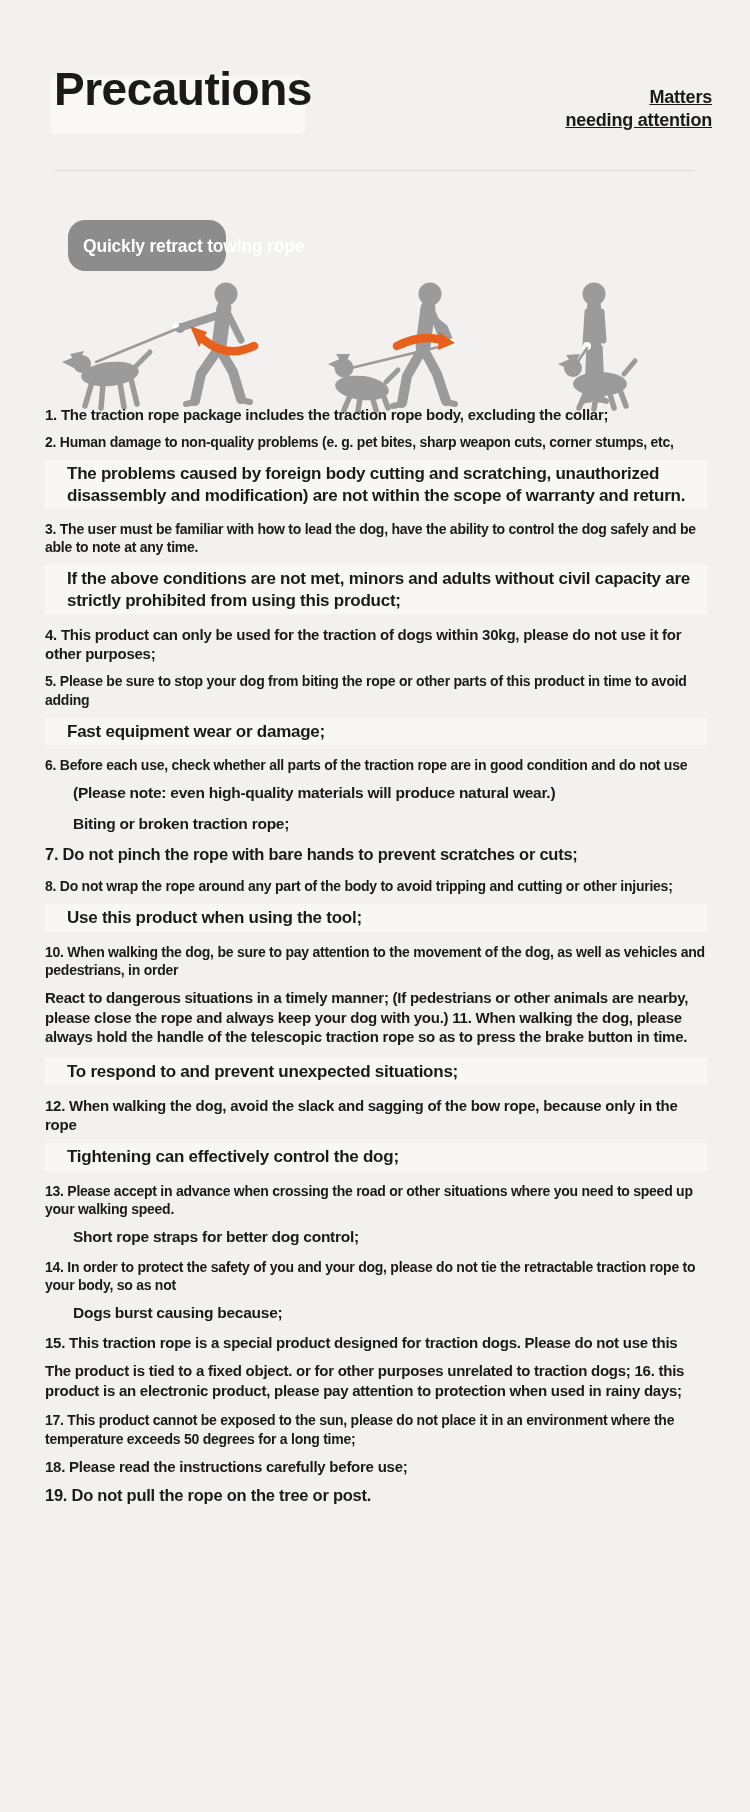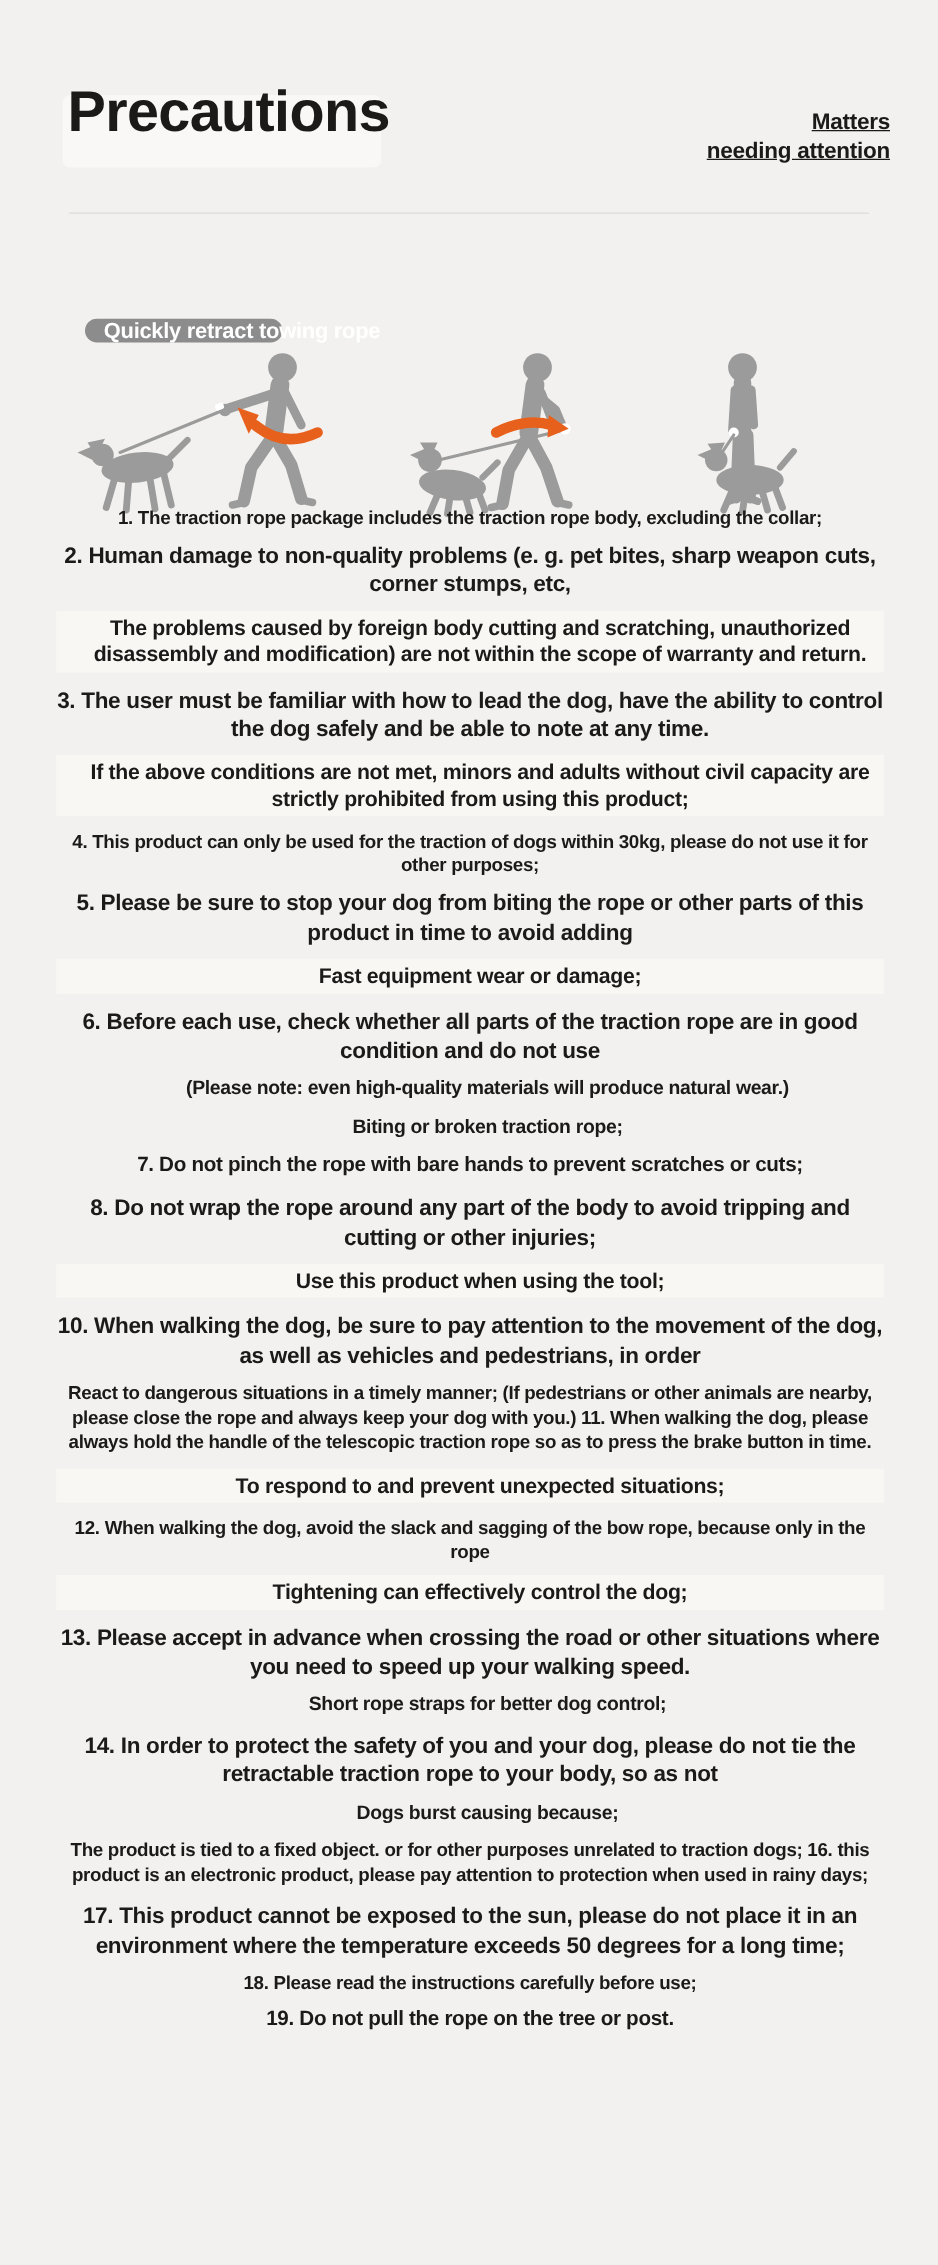--- a/index.html
+++ b/index.html
@@ -37,21 +37,21 @@
     font-size:18px;font-weight:bold;line-height:1.28;
     text-align:right;white-space:pre-line;letter-spacing:-0.2px;text-decoration:underline;
   }
   .divider{
     position:absolute;left:55px;right:55px;top:170px;height:1px;
     background:var(--divider);
   }
 
   
   .badge{
-    position:absolute;left:68px;top:255px;width:158px;height:19px;
+    position:absolute;left:68px;top:220px;width:158px;height:51px;
     background:var(--badge_bg);border-radius:17px;
   }
   .badge span{
     position:absolute;left:15px;top:50%;transform:translateY(-50%);
     white-space:nowrap;color:var(--badge_text);
     font-weight:bold;font-size:17.5px;letter-spacing:-0.2px;
   }
 
   
   .scenes{position:absolute;left:0;top:242px;width:750px;height:172px;}
@@ -60,22 +60,22 @@
   .rope{stroke:var(--silhouette);stroke-width:2.5;fill:none;stroke-linecap:round;}
   .arrow-stroke{stroke:var(--arrow);fill:none;stroke-linecap:round;}
   .arrow-fill{fill:var(--arrow);stroke:none;}
   .handle{fill:#ffffff;stroke:none;}
 
   
   .list{
     position:absolute;left:45px;top:405px;width:662px;
     letter-spacing:-0.25px;
   }
-  .item{margin:0 0 9px;font-weight:bold;text-align:center;}
-  .v-small{font-size:18px;line-height:1.3;}
+  .item{margin:0 0 9px;font-weight:bold;}
+  .v-small{font-size:14px;line-height:1.3;}
   .v-medium{font-size:15px;line-height:1.27;}
   .v-large{font-size:16.5px;line-height:1.27;margin-bottom:12px;margin-top:4px;}
   .v-block{font-size:15px;line-height:1.3;margin-bottom:11px;margin-top:3px;}
   .v-emph{
     font-size:17px;line-height:1.26;
     padding:3px 6px 3px 22px;margin:2px 0 11px;
     background:var(--emph_bg);
   }
   .v-emph-sub{
     font-size:15.5px;line-height:1.26;
@@ -204,19 +204,20 @@
       <p class="item v-emph">Use this product when using the tool;</p>
       <p class="item v-small">10. When walking the dog, be sure to pay attention to the movement of the dog, as well as vehicles and pedestrians, in order</p>
       <p class="item v-block">React to dangerous situations in a timely manner; (If pedestrians or other animals are nearby, please close the rope and always keep your dog with you.) 11. When walking the dog, please always hold the handle of the telescopic traction rope so as to press the brake button in time.</p>
       <p class="item v-emph">To respond to and prevent unexpected situations;</p>
       <p class="item v-medium">12. When walking the dog, avoid the slack and sagging of the bow rope, because only in the rope</p>
       <p class="item v-emph">Tightening can effectively control the dog;</p>
       <p class="item v-small">13. Please accept in advance when crossing the road or other situations where you need to speed up your walking speed.</p>
       <p class="item v-emph-sub">Short rope straps for better dog control;</p>
       <p class="item v-small">14. In order to protect the safety of you and your dog, please do not tie the retractable traction rope to your body, so as not</p>
       <p class="item v-emph-sub">Dogs burst causing because;</p>
+      <p class="item v-medium">15. This traction rope is a special product designed for traction dogs. Please do not use this</p>
       <p class="item v-block">The product is tied to a fixed object. or for other purposes unrelated to traction dogs; 16. this product is an electronic product, please pay attention to protection when used in rainy days;</p>
       <p class="item v-small">17. This product cannot be exposed to the sun, please do not place it in an environment where the temperature exceeds 50 degrees for a long time;</p>
       <p class="item v-medium">18. Please read the instructions carefully before use;</p>
       <p class="item v-large">19. Do not pull the rope on the tree or post.</p>
     </div>
 
 </div>
 
 </body></html>

